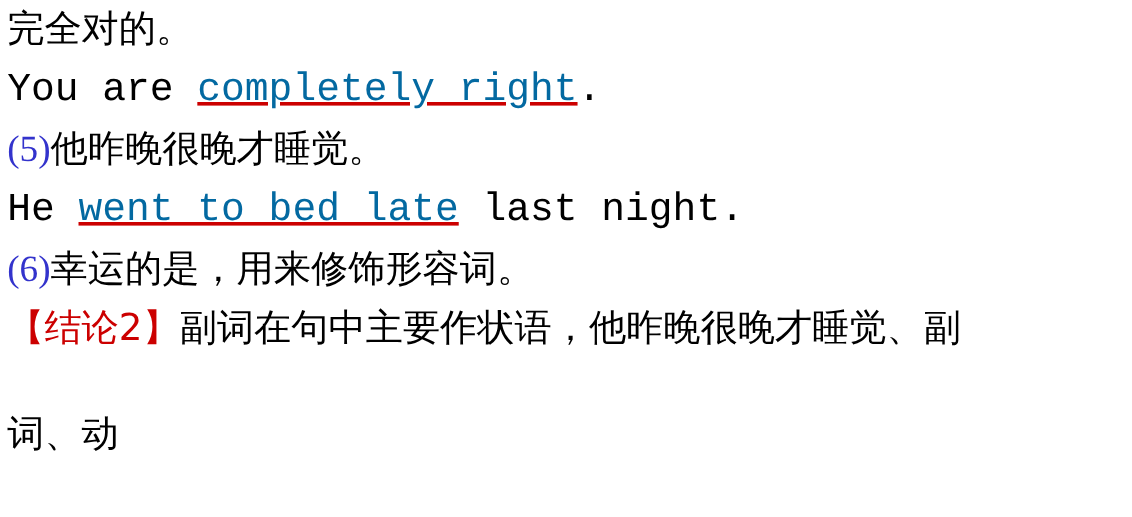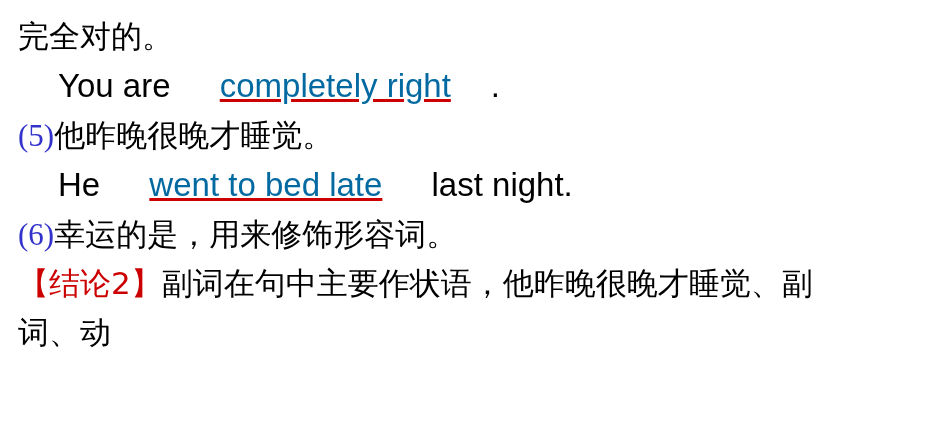--- a/index.html
+++ b/index.html
@@ -11,57 +11,57 @@
     width: 943px;
     height: 431px;
     font-family: "Liberation Serif", serif;
     color: #000000;
     overflow: hidden;
   }
   .page {
     position: relative;
     width: 943px;
     height: 322px;
-    padding: 12px;
+    padding: 0;
     box-sizing: border-box;
   }
   .line {
     font-size: 33px;
     line-height: 49px;
     white-space: nowrap;
     padding-left: 6px;
   }
   .cn {
     font-family: "DejaVu Sans", "Liberation Sans", sans-serif;
     font-size: 31px;
   }
   .en {
-    font-family: Liberation Sans, sans-serif;
+    font-family: Liberation Mono, monospace;
     font-size: 33px;
-    margin-left: 40px;
   }
   .num {
     color: #3333cc;
     font-family: "Liberation Serif", serif;
     font-size: 31px;
   }
   .red-u {
     color: #0369a1;
     text-decoration: underline;
     text-decoration-color: #cc0000;
     text-underline-offset: 2px;
   }
   .concl-head {
     color: #cc0000;
     font-family: "DejaVu Sans", "Liberation Sans", sans-serif;
     font-size: 31px;
     font-weight: normal;
   }
   .wrap-line {
     padding-left: 6px;
+    margin-top: 40px;
   }
 </style>
 </head>
 <body>
 
 <div class="page">
 
   <div class="line">
     <span class="cn">完全对的。</span>
   </div>

